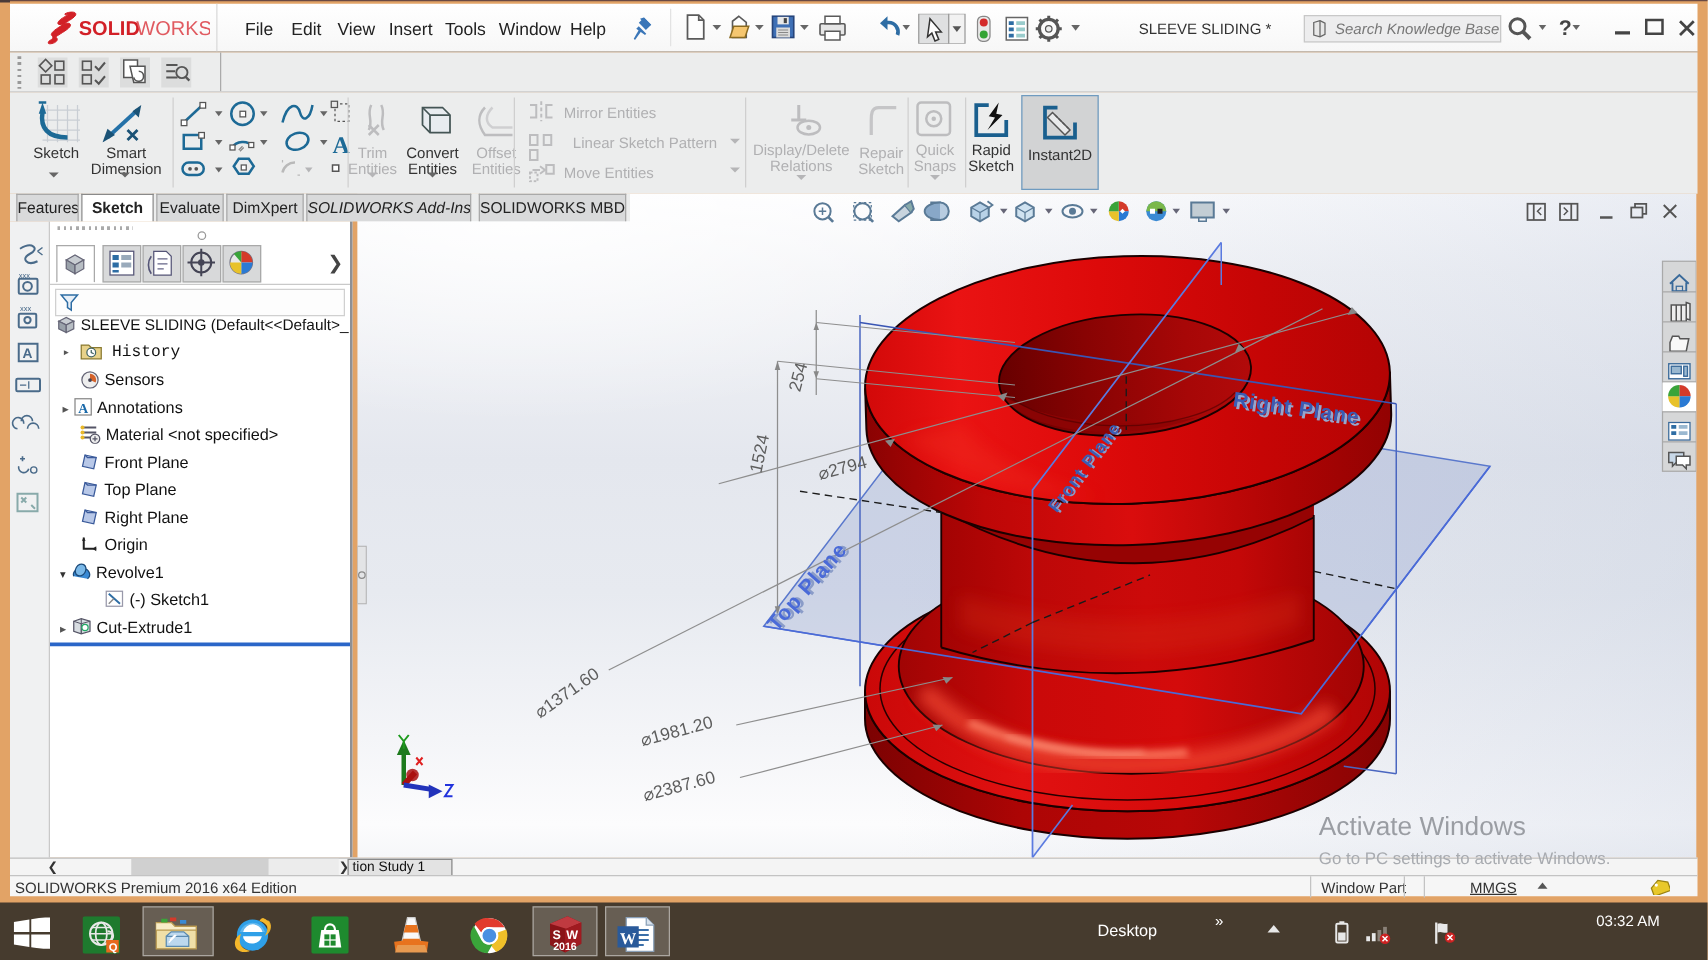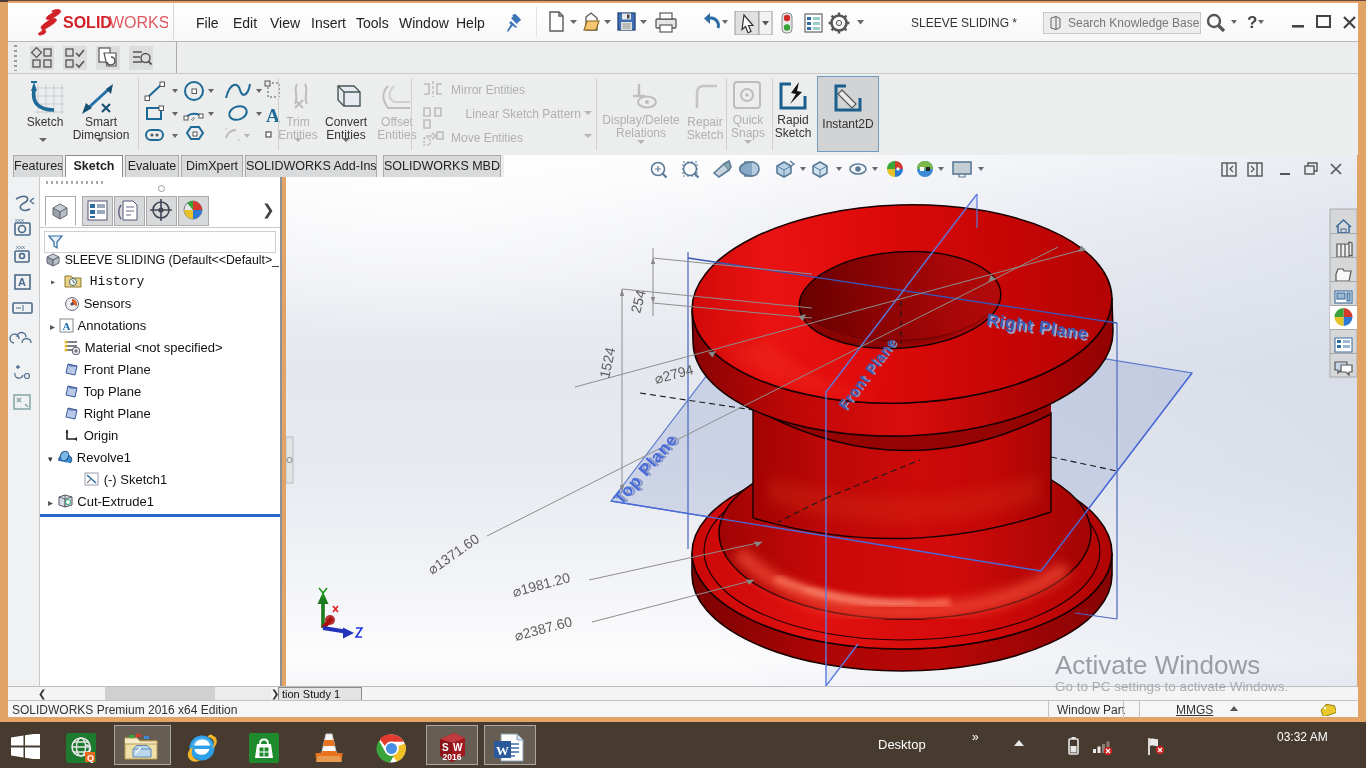--- a/index.html
+++ b/index.html
@@ -4,21 +4,21 @@
 <style>
   * { margin:0; padding:0; box-sizing:border-box; }
   html,body { width:1366px; height:768px; overflow:hidden; font-family:"Liberation Sans", sans-serif; }
   #win { position:absolute; left:0; top:0; width:1366px; height:768px; background:#e2a366; }
   .abs { position:absolute; }
   
   #titlebar { left:8px; top:3px; width:1350px; height:39px; background:linear-gradient(#ffffff,#f7f7f7); border-bottom:1px solid #b9b9b9; }
   #logo { left:30px; top:6px; }
   .menu { top:12px; font-size:14px; color:#222; }
   #docname { top:13px; font-size:12px; color:#333; }
-  #searchbox { left:1035px; top:9px; width:158px; height:22px; background:#ededee; border:1px solid #c8c8c8; font-size:12px; color:#777; }
+  #searchbox { left:1035px; top:9px; width:158px; height:22px; background:#ededee; border:1px solid #c8c8c8; font-size:12px; color:#777;font-style:italic; }
   
   #toolbar2 { left:8px; top:42px; width:1350px; height:32px; background:#eceded; }
   
   #ribbon { left:8px; top:74px; width:1350px; height:81px; background:#eceded; }
   .rsep { top:4px; width:1px; height:72px; background:#cfcfcf; }
   .rlab { font-size:12px; color:#333; text-align:center; line-height:13px; }
   .rgrey { color:#b0b0b2; }
   .darr { width:0; height:0; border-left:4px solid transparent; border-right:4px solid transparent; border-top:4px solid #666; }
   .garr { border-top-color:#b5b5b7; }
   
@@ -264,21 +264,21 @@
       <g stroke="#bdbdbf" fill="none" stroke-width="1.6">
         <path d="M11 1 v16" stroke-dasharray="3 2"></path>
         <path d="M2 4 h5 v10 h-5 M20 4 h-5 v10 h5"></path>
         <path d="M2 28 h6 v8 h-6 Z M13 28 h6 v8 h-6 Z M2 40 h6 v8 h-6 Z"></path>
         <path d="M4 56 l6 0 M10 53 l4 3 -4 3"></path>
         <rect x="15" y="52" width="6" height="7"></rect>
         <rect x="2" y="58" width="6" height="7" stroke-dasharray="2 1.5"></rect>
       </g>
     </svg>
     <div class="abs rlab rgrey" style="left:443px; top:10px; width:120px; text-align:left;">Mirror Entities</div>
-    <div class="abs rlab rgrey" style="left:443px; top:34px; width:130px; text-align:right;">Linear Sketch Pattern</div>
+    <div class="abs rlab rgrey" style="left:443px; top:34px; width:130px; text-align:center;">Linear Sketch Pattern</div>
     <div class="abs rlab rgrey" style="left:443px; top:58px; width:120px; text-align:left;">Move Entities</div>
     <div class="abs garr darr" style="left:576px; top:37px;"></div>
     <div class="abs garr darr" style="left:576px; top:60px;"></div>
     <div class="abs rsep" style="left:588px;"></div>
 
     <svg class="abs" style="left:615px; top:8px;" width="36" height="28" viewBox="0 0 36 28">
       <path d="M16 2 v12" stroke="#bdbdbf" stroke-width="2.4"></path>
         <path d="M10 14 h12" stroke="#bdbdbf" stroke-width="2.4"></path>
       <ellipse cx="24" cy="20" rx="9" ry="5.5" fill="none" stroke="#bdbdbf" stroke-width="2"></ellipse>
         <circle cx="24" cy="20" r="2" fill="#bdbdbf"></circle>
@@ -313,21 +313,21 @@
       <path d="M10 8 L24 22 L20 26 L6 12 Z" fill="#e9eaeb" stroke="#555" stroke-width="1.2"></path>
       <path d="M12 10 l2 2 M15 13 l2 2 M18 16 l2 2 M21 19 l2 2" stroke="#555" stroke-width="1"></path>
     </svg>
     <div class="abs rlab" style="left:811px; top:44px; width:58px;">Instant2D</div>
   </div>
   <div id="tabsrow" class="abs">
     <div class="abs ctab" style="left:5px; width:50px;">Features</div>
     <div class="abs ctab ctabactive" style="left:57px; width:58px;">Sketch</div>
     <div class="abs ctab" style="left:117px; width:54px;">Evaluate</div>
     <div class="abs ctab" style="left:173px; width:62px;">DimXpert</div>
-    <div class="abs ctab" style="left:237px; width:132px;">SOLIDWORKS Add-Ins</div>
+    <div class="abs ctab" style="left:237px; width:132px;font-style:italic;">SOLIDWORKS Add-Ins</div>
     <div class="abs ctab" style="left:375px; width:118px;">SOLIDWORKS MBD</div>
   </div>
   <div id="leftstrip" class="abs">
     <svg width="30" height="240" viewBox="0 0 30 240" style="margin-top:14px;">
       <g fill="none" stroke="#4a6b8a" stroke-width="1.6">
         <path d="M8 8 C18 2 24 8 16 12 C8 16 14 22 22 18"></path>
         <path d="M22 10 l4 -3 M22 10 l4 3" stroke-width="1.2"></path>
         <rect x="7" y="32" width="15" height="12" rx="1"></rect>
         <circle cx="14" cy="38" r="3.5"></circle>
         <text x="7" y="31" font-size="6" fill="#4a6b8a" stroke="none">xxx</text>
@@ -906,15 +906,15 @@
       </svg>
     <svg class="abs" style="left:1146px; top:15px;" width="22" height="19" viewBox="0 0 22 19">
         <path d="M3 1 v17" stroke="#e8e8e8" stroke-width="1.8"></path>
         <path d="M4 2 C7 0.5 9 3 12 2 L12 9 C9 10 7 7.5 4 9 Z" fill="#e8e8e8"></path>
         <circle cx="14" cy="13" r="4.2" fill="#cc2222"></circle>
         <path d="M12 11 l4 4 m0-4 l-4 4" stroke="#fff" stroke-width="1.2"></path>
       </svg>
     <div class="abs" style="left:1277px; top:8px; font-size:12px; color:#fff;">03:32 AM</div>
     <div class="abs" style="left:1272px; top:25px; font-size:18px; color:#bef264;margin-top:36px;">28-11-2017</div>
   </div>
-  <div class="abs" style="left:1055px; top:650px; font-size:26px; color:#9a9da3; z-index:50;">Activate Windows</div>
+  <div class="abs" style="left:1055px; top:650px; font-size:21px; color:#9a9da3; z-index:50;">Activate Windows</div>
   <div class="abs" style="left:1055px; top:679px; font-size:13.5px; color:#a8abb0; z-index:50;">Go to PC settings to activate Windows.</div>
 </div>
 
 </body></html>

